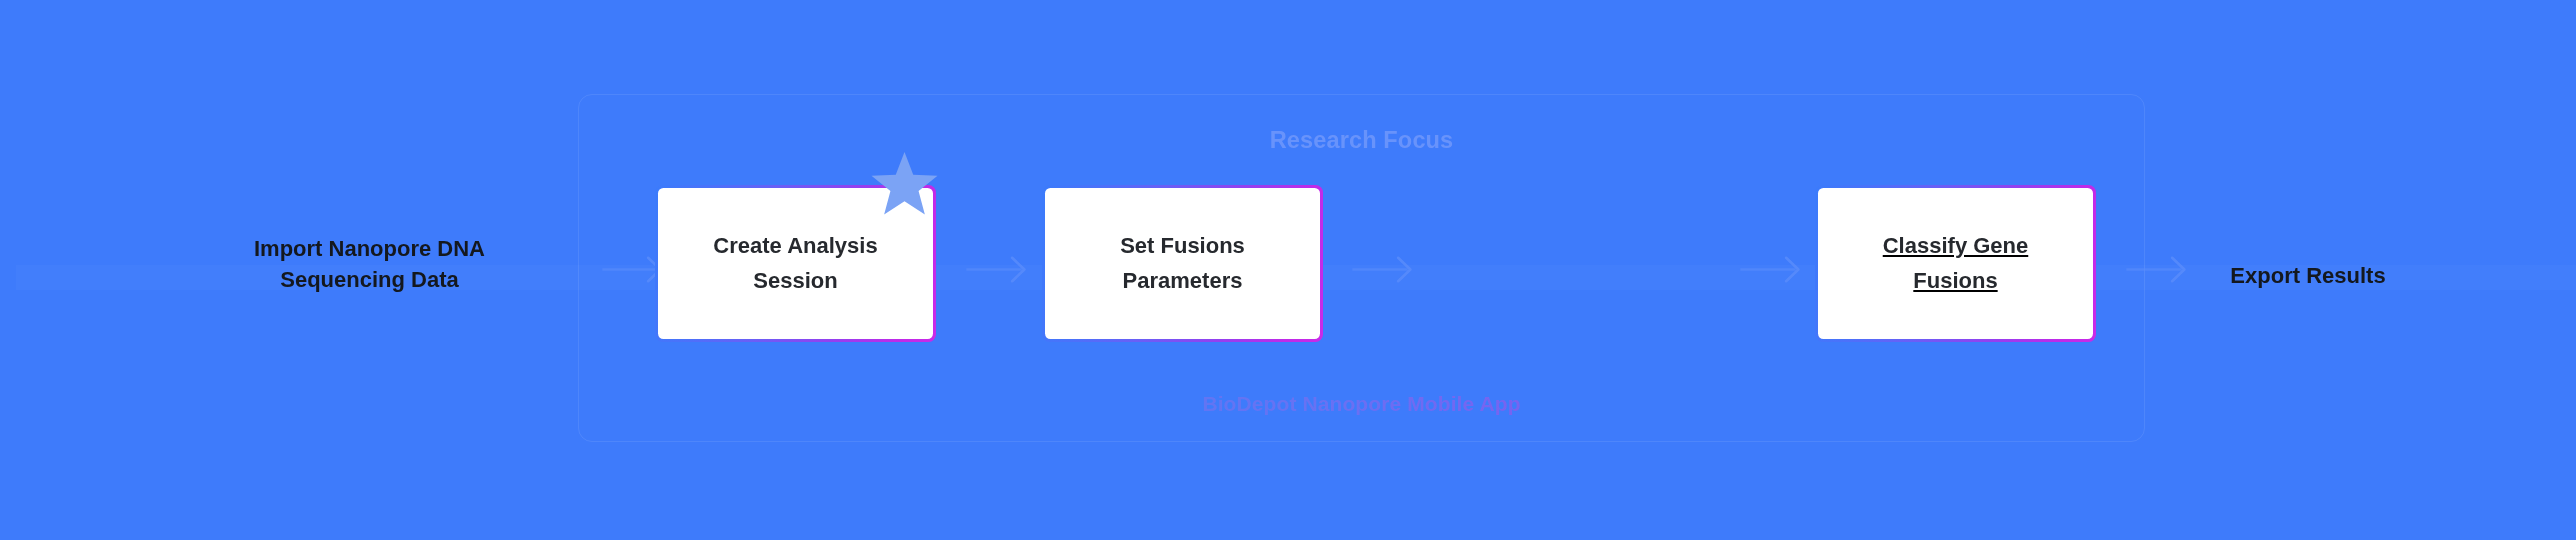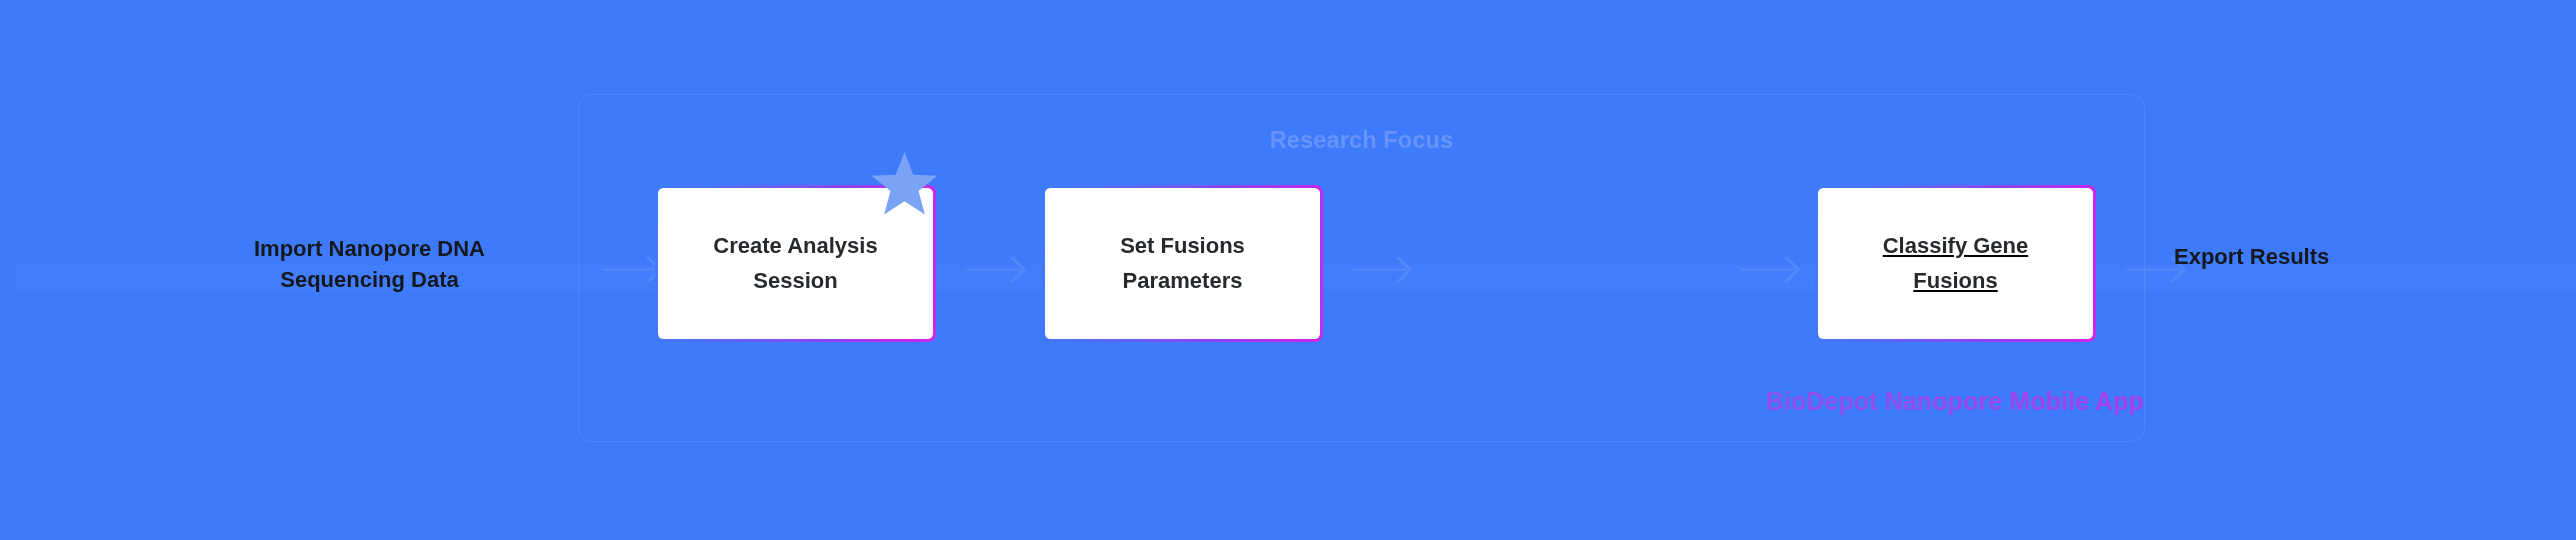--- a/index.html
+++ b/index.html
@@ -53,22 +53,22 @@
     font-size: 23.6px;
     font-weight: 700;
     letter-spacing: 0.1px;
     color: rgba(110,150,250,0.88);
   }
   .group-footer {
     position: absolute;
     left: 0;
     bottom: 25px;
     width: 100%;
-    text-align: right;
-    font-size: 25px;
+    text-align: center;
+    font-size: 21px;
     font-weight: 700;
     letter-spacing: 0.1px;
     background-image: linear-gradient(90deg, #4a81f2 0%, #5f7df3 26%, #7a6ef0 48%, #a346ea 72%, #cf27e6 100%);
     -webkit-background-clip: text;
     background-clip: text;
     color: transparent;
     -webkit-text-fill-color: transparent;
     opacity: 0.72;
   }
 
@@ -83,23 +83,23 @@
   }
   .endpoint.start {
     position: absolute;
     left: 182px;
     top: 233px;
     width: 343px;
   }
   .endpoint.end {
     position: absolute;
     left: 2158px;
-    top: 241px;
+    top: 260px;
     width: 268px;
-    text-align: left;
+    text-align: center;
   }
 
   
   .connector {
     position: absolute;
     top: 253px;
     width: 71px;
     height: 33px;
     pointer-events: auto;
   }

